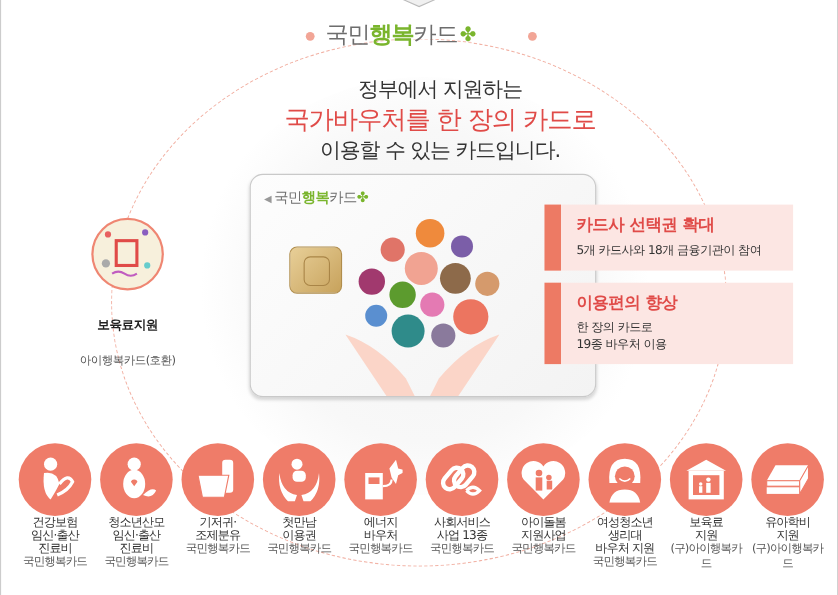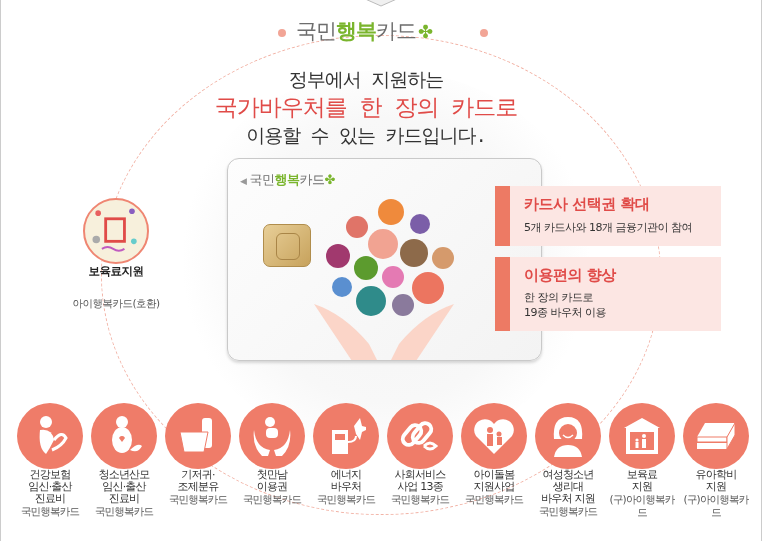--- a/index.html
+++ b/index.html
@@ -6,38 +6,38 @@
   body { width:762px; height:541px; background:#fff; font-family:"DejaVu Sans", sans-serif; overflow:hidden; position:relative; }
   .page { position:absolute; left:0; top:0; width:762px; height:541px; border-left:1px solid #ccc; border-right:1px solid #ccc; background:#fff; overflow:hidden; }
   .top-notch { position:absolute; left:335px; top:-14px; width:90px; height:22px; }
   .dash-circle { position:absolute; left:100px; top:35px; width:560px; height:480px; border:1.5px dashed #f2b3a6; border-radius:50%; }
   .bg-watermark { position:absolute; left:175px; top:70px; width:420px; height:380px; border-radius:50%; background:radial-gradient(circle, #f4f4f4 0%, #f8f8f8 50%, rgba(255,255,255,0) 72%); }
   .dot { position:absolute; width:8px; height:8px; border-radius:50%; background:#f2a596; }
   .logo { position:absolute; left:295px; top:15px; height:32px; display:flex; align-items:center; font-size:21px; letter-spacing:-1px; }
   .logo .g { color:#6d6d6d; }
   .logo .gr { color:#7ab52d; font-weight:bold; }
   .logo .clover { color:#7ab52d; font-size:18px; margin-left:2px; }
-  .headline { position:absolute; left:165px; top:67px; width:400px; text-align:center; letter-spacing:-1px;font-family:Liberation Mono, monospace; }
+  .headline { position:absolute; left:199px; top:67px; width:400px; text-align:center; letter-spacing:-1px; }
   .headline .l1, .headline .l3 { font-size:19px; color:#333; line-height:28px; }
   .headline .l2 { font-size:23px; color:#e04b48; line-height:28px; }
   .card { position:absolute; left:226px; top:158px; width:315px; height:203px; border:1px solid #c9c9c9; border-radius:12px; background:linear-gradient(135deg,#fdfdfd,#f3f3f3); box-shadow:0 2px 3px rgba(0,0,0,0.15); overflow:hidden; }
   .card .card-logo { position:absolute; left:12px; top:12px; font-size:13px; letter-spacing:-0.5px; }
   .card .card-logo .arr { color:#999; font-size:9px; margin-right:3px; }
   .chip { position:absolute; left:35px; top:65px; width:48px; height:43px; border-radius:7px; background:linear-gradient(135deg,#e8cf98,#c7a25c); border:1px solid #b08d4c; }
   .chip:before { content:""; position:absolute; left:12px; top:8px; width:22px; height:25px; border:1px solid #a98547; border-radius:6px; }
   .hands { position:absolute; left:86px; top:135px; width:140px; height:70px; }
   .bubbles { position:absolute; left:98px; top:35px; width:130px; height:120px; }
   .b { position:absolute; border-radius:50%; }
   .feat { position:absolute; left:494px; width:226px; height:60px; background:#fce6e3; }
   .feat .bar { position:absolute; left:0; top:0; width:15px; height:100%; background:#ed7a64; }
   .feat .t { position:absolute; left:29px; top:9px; font-size:15px; color:#e04b48; font-weight:bold; letter-spacing:-0.5px; }
   .feat .d { position:absolute; left:29px; font-size:11px; color:#333; letter-spacing:-0.5px; line-height:15px; }
   .left-item { position:absolute; left:66px; top:198px; width:98px; text-align:center; }
   .left-item .pic { width:66px; height:66px; margin:0 auto; border-radius:50%; border:2px solid #ef8672; background:#f7f0dc; position:relative; overflow:hidden; }
-  .left-item .t1 { font-size:11.5px; color:#222; font-weight:bold; letter-spacing:-0.5px; }
+  .left-item .t1 { margin-top:24px; font-size:11.5px; color:#222; font-weight:bold; letter-spacing:-0.5px; }
   .left-item .t2 { font-size:10.5px; color:#555; letter-spacing:-0.5px; margin-top:18px; }
   .icons { position:absolute; left:12px; top:403px; width:745px; display:flex; }
   .ic { width:74px; text-align:center; }
   .ic .circ { width:66px; height:66px; margin:0 auto; border-radius:50%; background:#ef7c69; display:flex; align-items:center; justify-content:center; }
   .ic .lbl { margin-top:0; font-size:11px; color:#333; line-height:12px; letter-spacing:-0.8px; white-space:pre-line; }
   .ic .sub { font-size:10.5px; color:#555; line-height:13px; letter-spacing:-0.8px; }
 </style>
 </head>
 <body>
 

